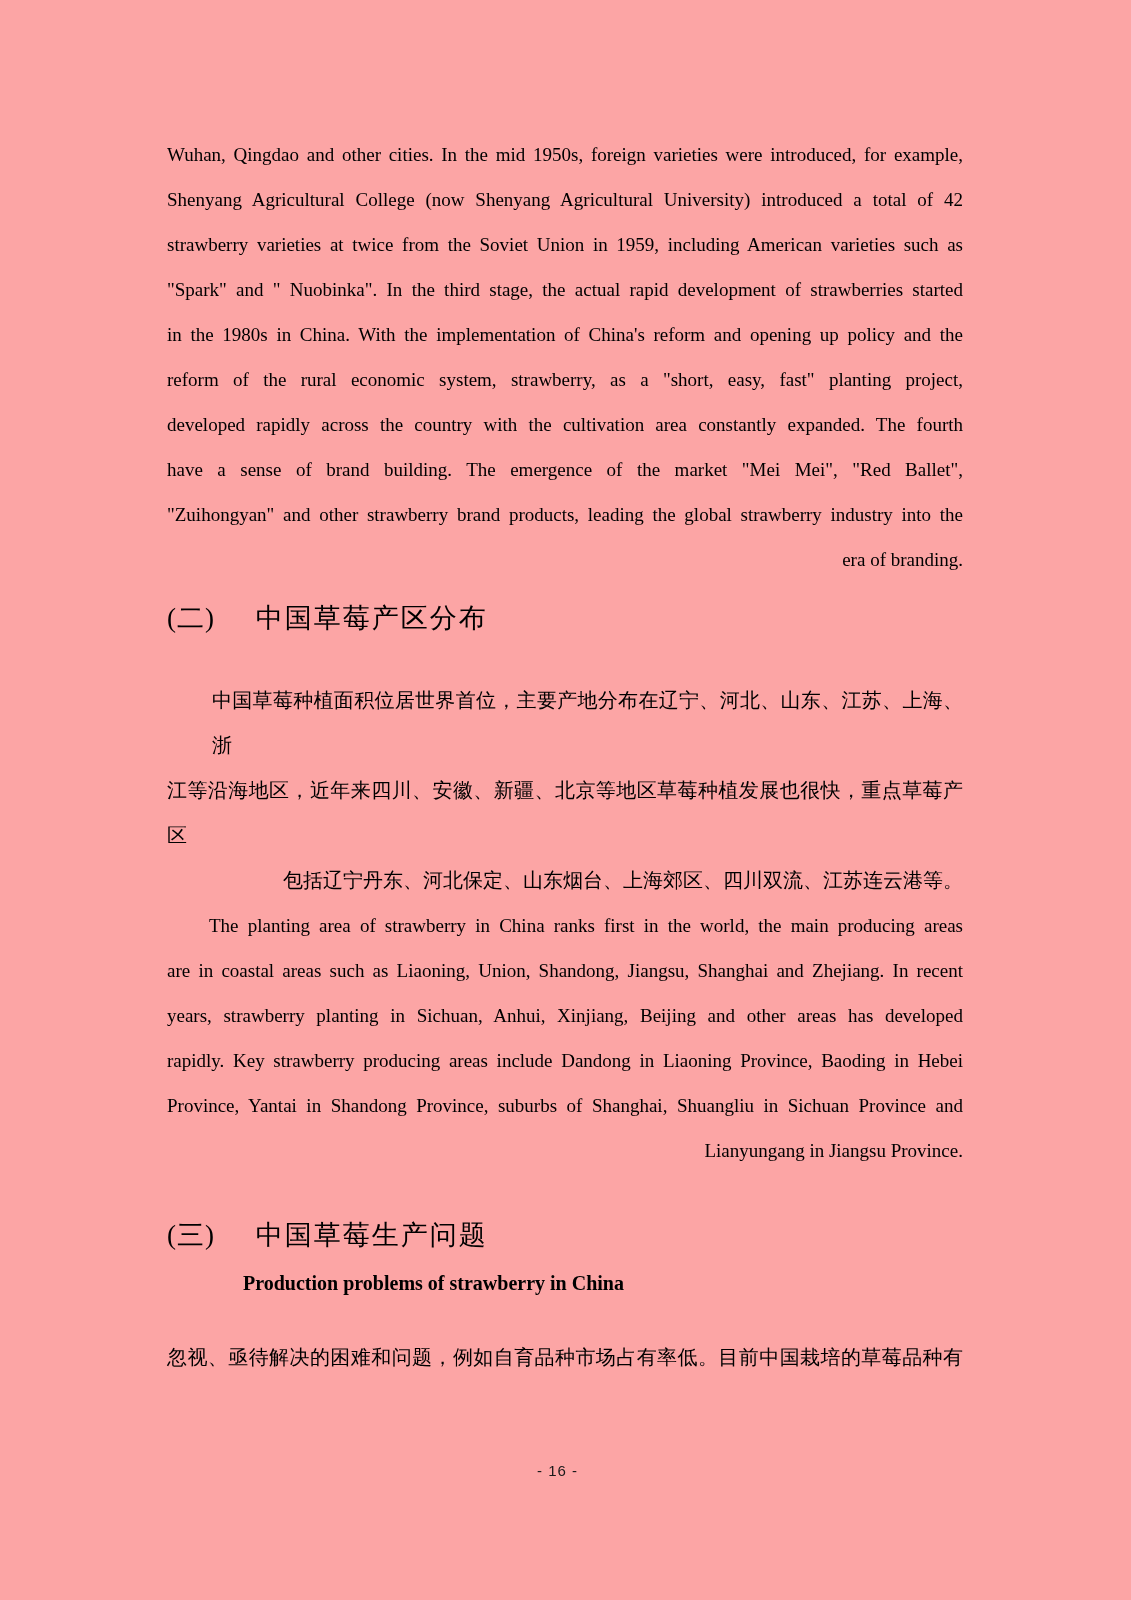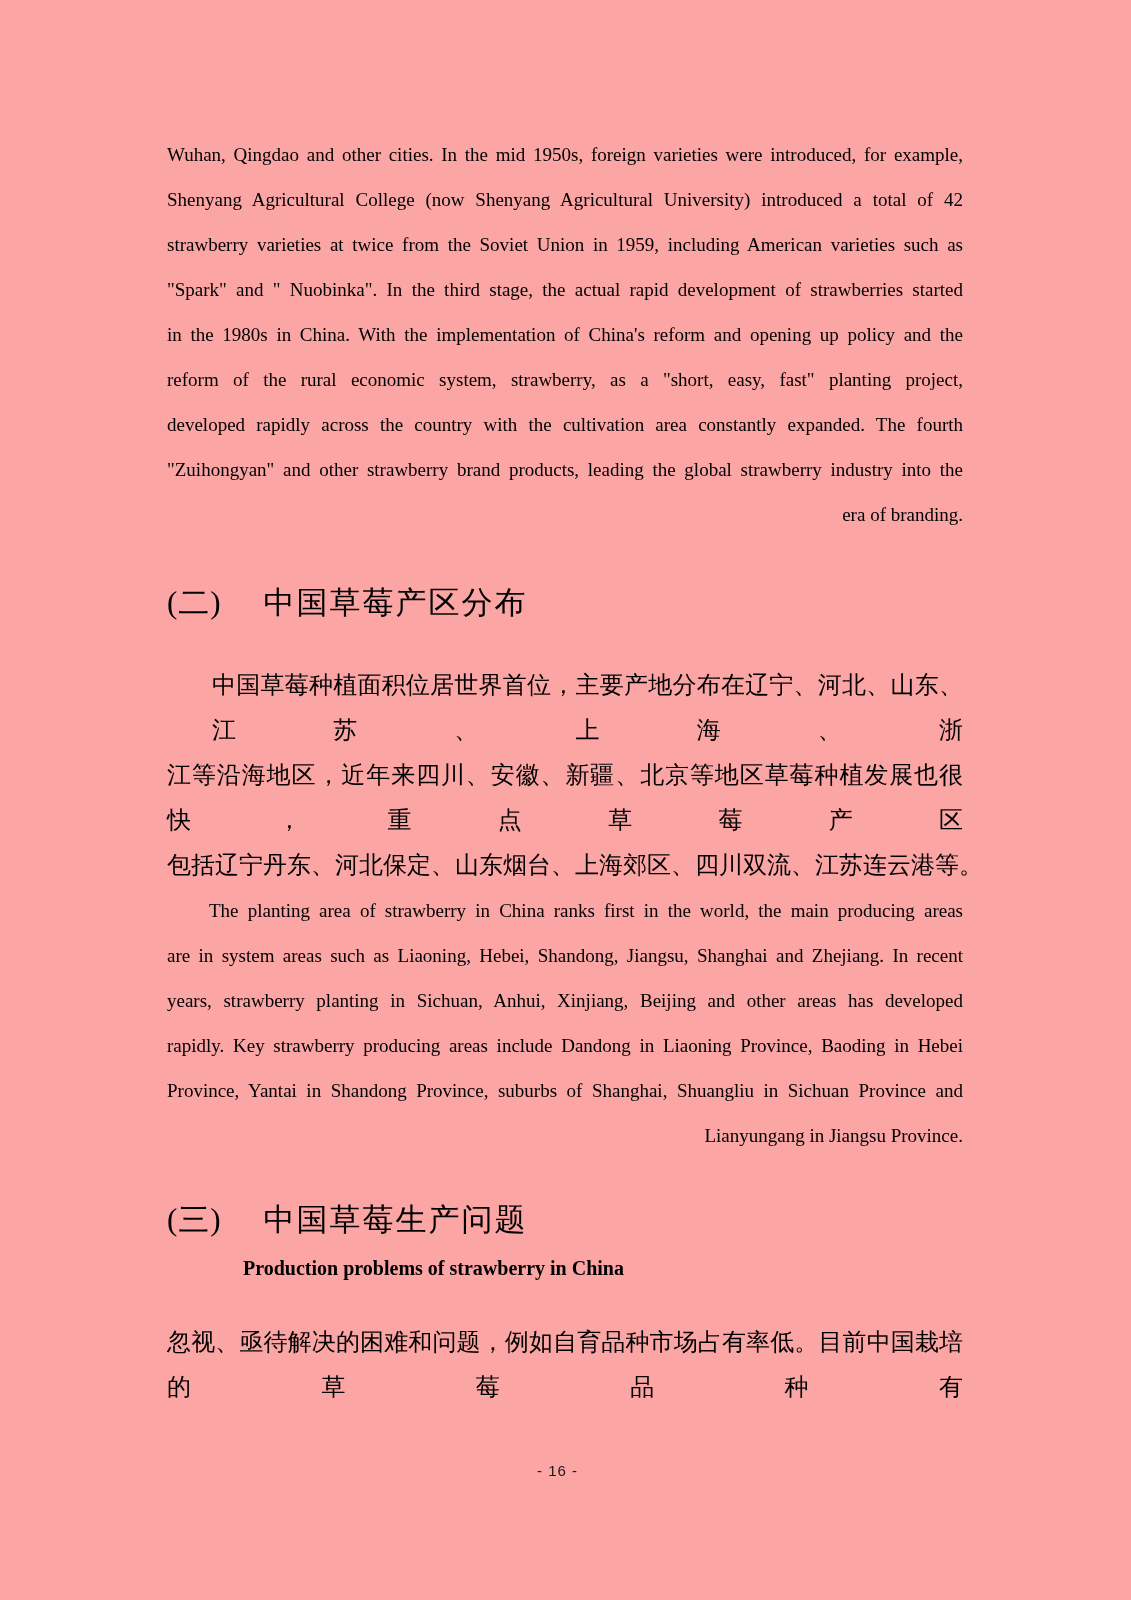--- a/index.html
+++ b/index.html
@@ -24,27 +24,27 @@
     line-height: 45px;
     white-space: nowrap;
     text-align: right;
   }
   .line.just {
     white-space: normal;
     text-align: justify;
     text-align-last: justify;
   }
   .en .line { font-size: 19px; }
-  .zh .line { font-size: 24px; }
+  .zh .line { font-size: 20px; }
   .ind-en { padding-left: 42px; }
   .ind-zh { padding-left: 45px; }
 
   .heading {
-    margin: 46px 0 0 0;
-    font-size: 31px;
+    margin: 16px 0 0 0;
+    font-size: 27px;
     font-weight: normal;
     line-height: 40px;
     white-space: nowrap;
   }
   .heading .numeral { margin-right: 34px; letter-spacing: 1px; }
   .heading .htitle  { letter-spacing: 2px; }
 
   .subtitle {
     margin: 10px 0 0 76px;
     font-size: 20px;
@@ -76,38 +76,39 @@
   <div class="content">
 
     <div class="para en">
       <div class="line just">Wuhan, Qingdao and other cities. In the mid 1950s, foreign varieties were introduced, for example,</div>
       <div class="line just">Shenyang Agricultural College (now Shenyang Agricultural University) introduced a total of 42</div>
       <div class="line just">strawberry varieties at twice from the Soviet Union in 1959, including American varieties such as</div>
       <div class="line just">"Spark" and " Nuobinka". In the third stage, the actual rapid development of strawberries started</div>
       <div class="line just">in the 1980s in China. With the implementation of China's reform and opening up policy and the</div>
       <div class="line just">reform of the rural economic system, strawberry, as a "short, easy, fast" planting project,</div>
       <div class="line just">developed rapidly across the country with the cultivation area constantly expanded. The fourth</div>
+      <div class="line just">have a sense of brand building. The emergence of the market "Mei Mei", "Red Ballet",</div>
       <div class="line just">"Zuihongyan" and other strawberry brand products, leading the global strawberry industry into the</div>
       <div class="line">era of branding.</div>
     </div>
 
     <h2 class="heading">
       <span class="numeral">(二)</span>
       <span class="htitle">中国草莓产区分布</span>
     </h2>
 
     <div class="para zh gap-to-zh1">
       <div class="line just ind-zh">中国草莓种植面积位居世界首位，主要产地分布在辽宁、河北、山东、江苏、上海、浙</div>
       <div class="line just">江等沿海地区，近年来四川、安徽、新疆、北京等地区草莓种植发展也很快，重点草莓产区</div>
       <div class="line">包括辽宁丹东、河北保定、山东烟台、上海郊区、四川双流、江苏连云港等。</div>
     </div>
 
     <div class="para en">
       <div class="line just ind-en">The planting area of strawberry in China ranks first in the world, the main producing areas</div>
-      <div class="line just">are in system areas such as Liaoning, Hebei, Shandong, Jiangsu, Shanghai and Zhejiang. In recent</div>
+      <div class="line just">are in coastal areas such as Liaoning, Union, Shandong, Jiangsu, Shanghai and Zhejiang. In recent</div>
       <div class="line just">years, strawberry planting in Sichuan, Anhui, Xinjiang, Beijing and other areas has developed</div>
       <div class="line just">rapidly. Key strawberry producing areas include Dandong in Liaoning Province, Baoding in Hebei</div>
       <div class="line just">Province, Yantai in Shandong Province, suburbs of Shanghai, Shuangliu in Sichuan Province and</div>
       <div class="line">Lianyungang in Jiangsu Province.</div>
     </div>
 
     <h2 class="heading gap-to-heading3">
       <span class="numeral">(三)</span>
       <span class="htitle">中国草莓生产问题</span>
     </h2>

